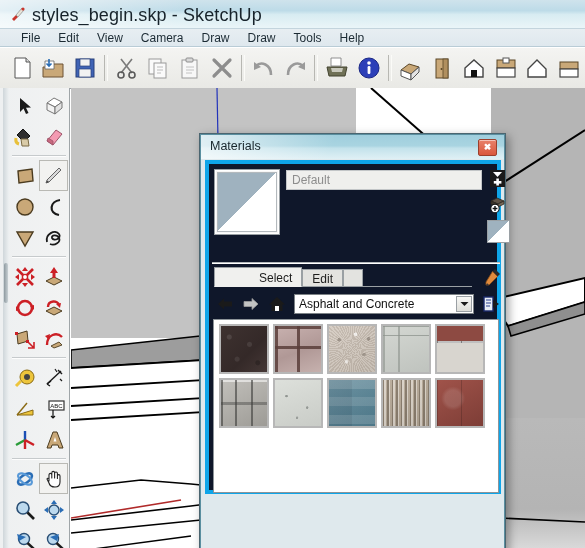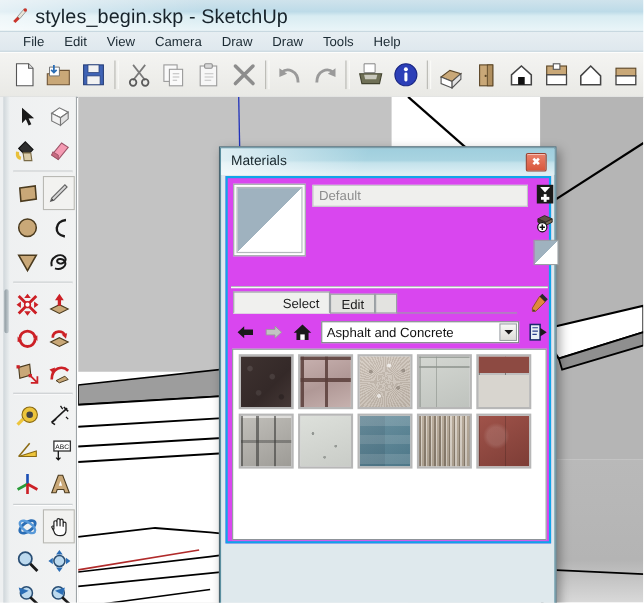--- a/index.html
+++ b/index.html
@@ -114,21 +114,21 @@
   .dlg-close{
     position:absolute;right:7px;top:4px;width:17px;height:15px;
     background:linear-gradient(to bottom,#e8816a,#d9573c);
     border:1px solid #9b3f2c;border-radius:2px;
     display:flex;align-items:center;justify-content:center;
     color:#fff;font-size:9px;font-weight:bold;line-height:1;
     box-shadow:inset 0 1px 0 rgba(255,255,255,.5);
   }
   .dlg-body{
     position:absolute;left:5px;top:26px;width:296px;height:334px;
-    background:#d946ef;border:2px solid #0ea5e9;box-sizing:border-box;
+    background:#0f172a;border:4px solid #0ea5e9;box-sizing:border-box;
   }
 
   
   .preview-row{position:absolute;left:4px;top:4px;width:286px;height:88px;}
   .swatch-big{
     position:absolute;left:1px;top:1px;width:64px;height:64px;
     border:1px solid #9aa0a4;background:#f6f6f6;
     box-shadow:0 0 0 1px #fff inset;
   }
   .swatch-big .tri{

